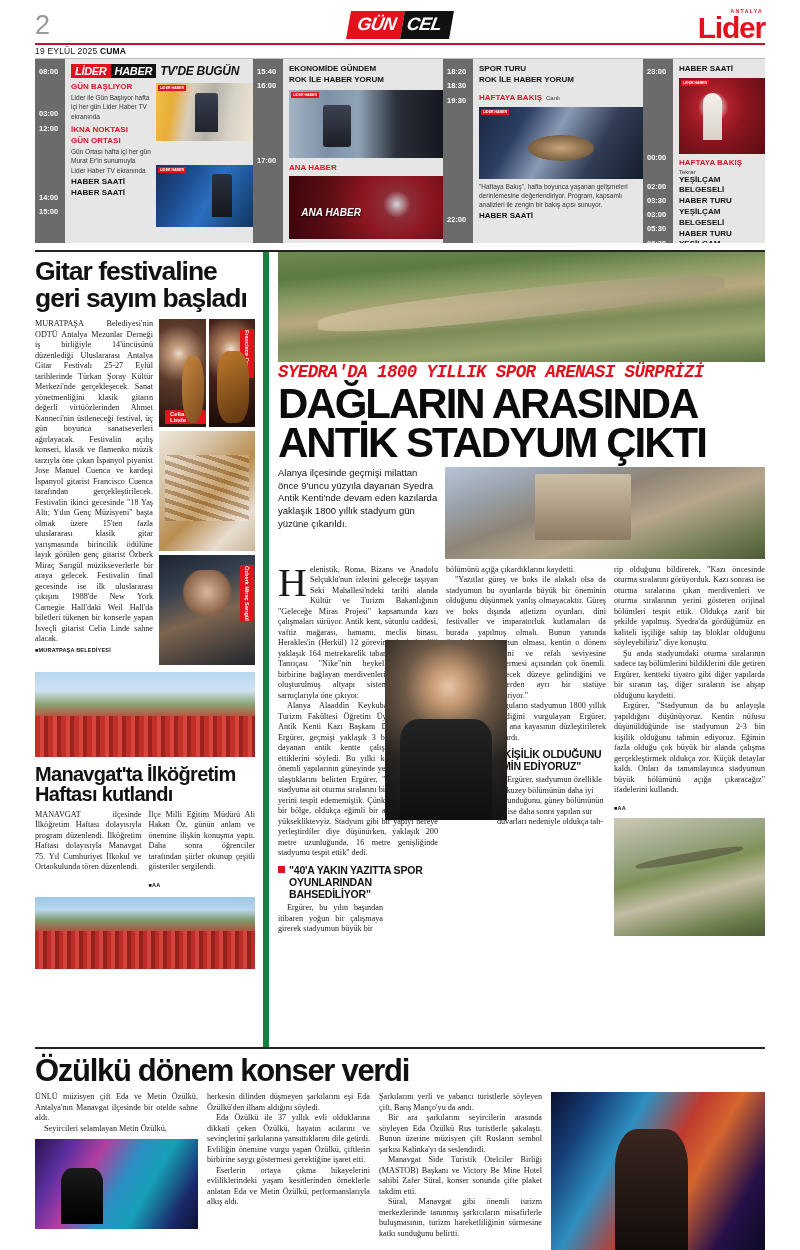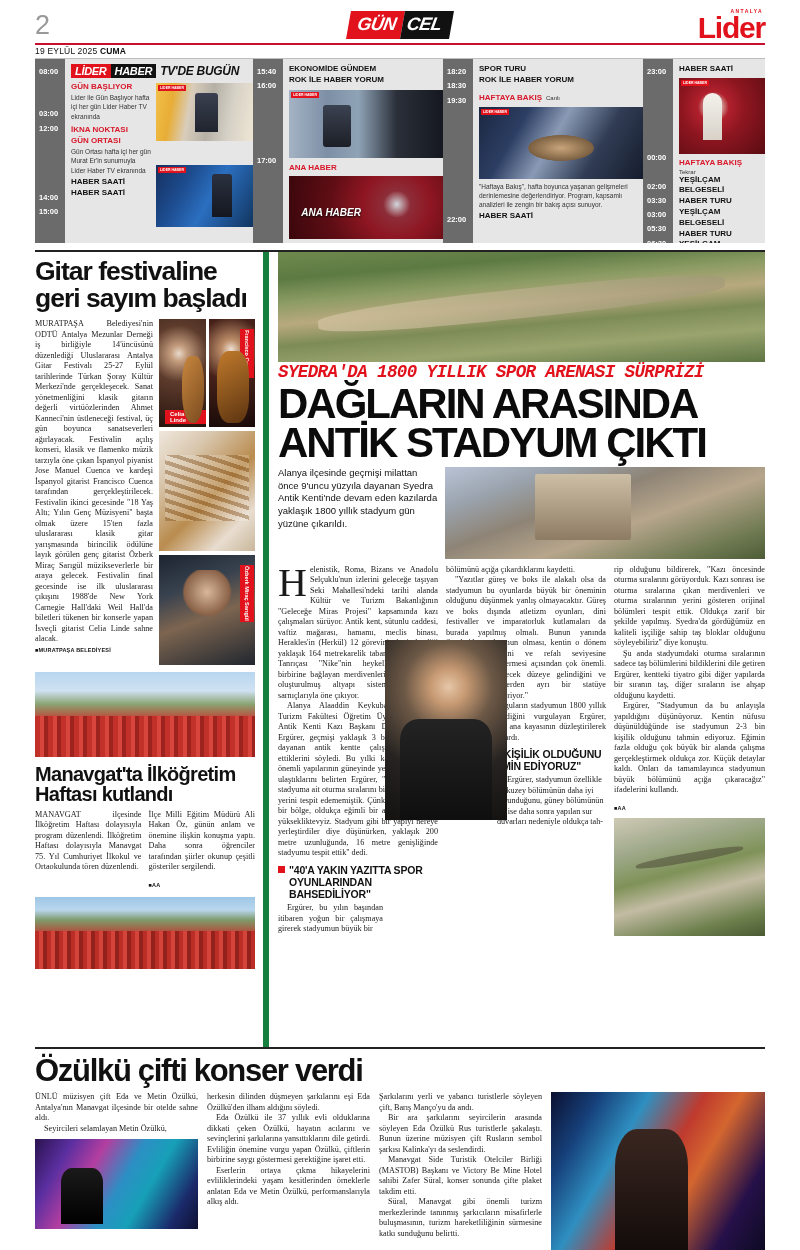--- a/index.html
+++ b/index.html
@@ -431,21 +431,21 @@
           <span class="cap-red" style="bottom:24px;left:18px;">Ertuğ Ergürer</span>
         </div>
 
         <div class="pic ph-aerial" style="position:absolute; left:253px; top:290px; width:0; height:0;"></div>
       </article>
     </div>
   </div>
 
   <div class="rule-h dark" style="margin-bottom:2px;"></div>
   <div class="bottom">
-    <h1 class="headline-b">Özülkü çifti konser verdi</h1>
+    <h1 class="headline-b">Özülkü dönem konser verdi</h1>
     <div style="display:flex;gap:9px;">
 
       <div style="width:163px;flex:none;">
         <p class="body-text">ÜNLÜ müzisyen çift Eda ve Metin Özülkü, Antalya'nın Manavgat ilçesinde bir otelde sahne aldı.</p>
         <p class="body-text" style="text-indent:9px;">Seyircileri selamlayan Metin Özülkü,</p>
         <div class="pic ph-concert" style="height:90px;margin-top:5px;"></div>
       </div>
 
       <div style="width:163px;flex:none;">
         <p class="body-text">herkesin dilinden düşmeyen şarkılarını eşi Eda Özülkü'den ilham aldığını söyledi.</p>

